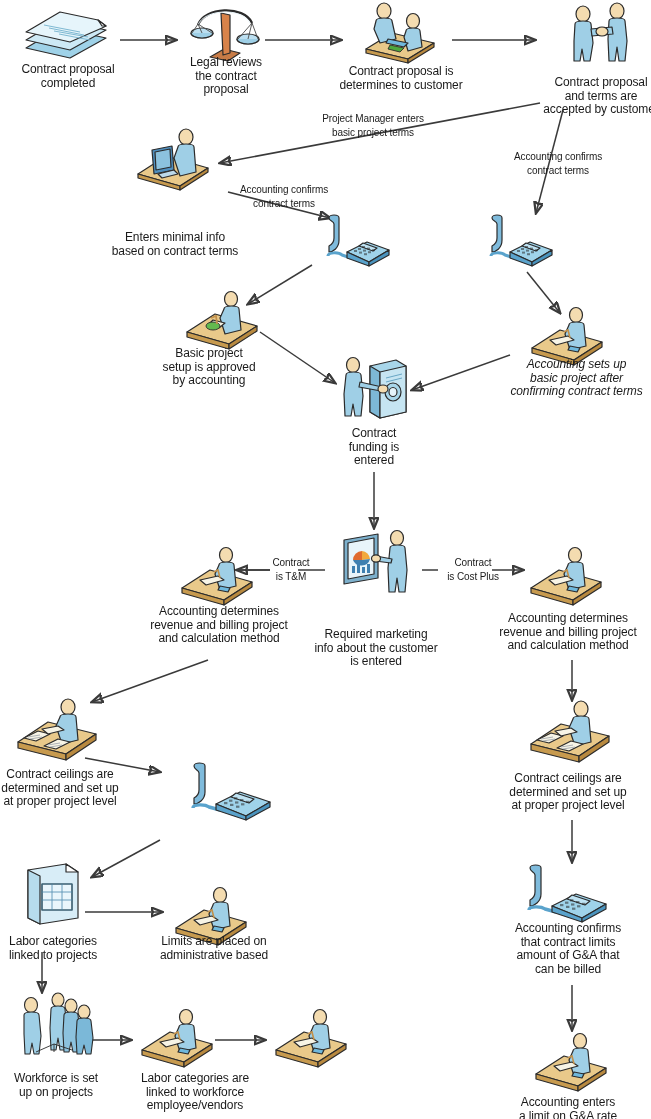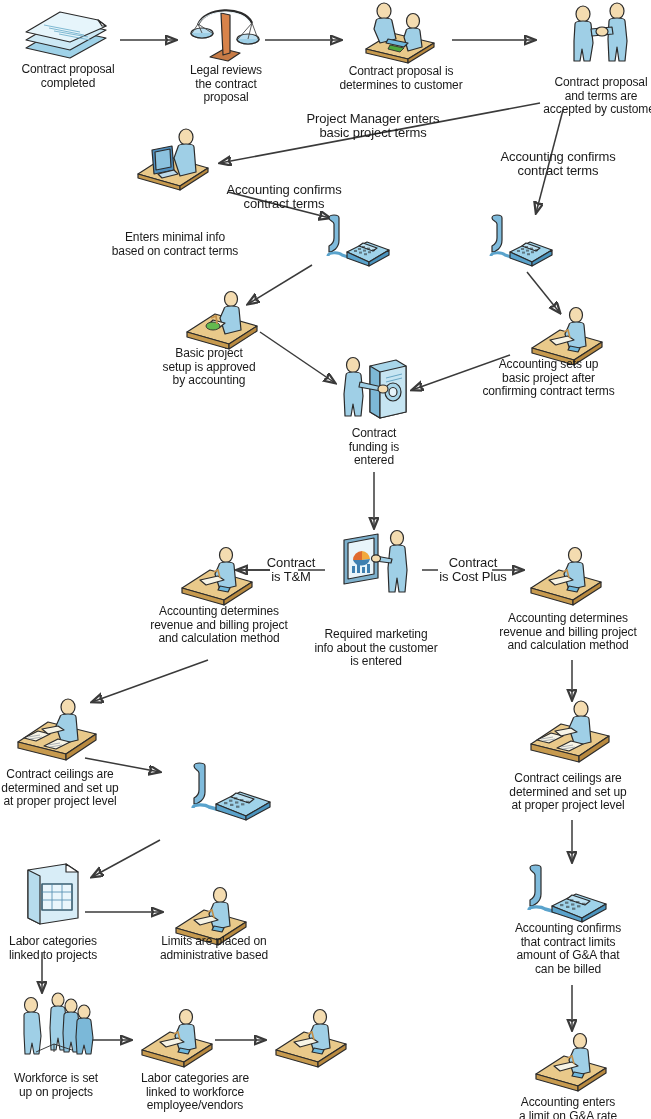--- a/index.html
+++ b/index.html
@@ -18,21 +18,21 @@
   .lbl{
     position:absolute;
     font-size:11.5px;
     line-height:13.6px;
     color:#1a1a1a;
     text-align:center;
     white-space:pre-line;
     letter-spacing:-0.1px;
   }
   .lbl.node{font-size:12px;}
-  .lbl.edge{font-size:13px;}
+  .lbl.edge{font-size:10px;}
   
   .icon{
     position:absolute;
     display:block;
   }
   .icon svg{display:block;overflow:visible;}
   
   #wires{
     position:absolute;
     left:0;top:0;
@@ -519,35 +519,35 @@
         <path d="M22 32 L40 28 L46 32 L28 37 z" fill="#f7f4e6"></path>
         <path d="M42 38 L52 40 L50 44 L40 42 z" fill="#6fb8dc"></path>
       </g>
       <path d="M36 24 L40 22 L42 30" fill="none" stroke="#c2904a" stroke-width="1.6"></path>
     </svg>
   </span>
 
   <div class="lbl node" style="left:0px;top:63px;width:136px;">Contract proposal
 completed</div>
 
-  <div class="lbl node" style="left:163px;top:64px;width:126px;">Legal reviews
+  <div class="lbl node" style="left:163px;top:56px;width:126px;">Legal reviews
 the contract
 proposal</div>
 
   <div class="lbl node" style="left:328px;top:65px;width:146px;">Contract proposal is
 determines to customer</div>
 
   <div class="lbl node" style="left:528px;top:76px;width:146px;">Contract proposal
 and terms are
 accepted by customer</div>
 
   <div class="lbl node" style="left:105px;top:198px;width:140px;margin-top:33px;">Enters minimal info
 based on contract terms</div>
 
-  <div class="lbl node" style="left:476px;top:358px;width:145px;">Accounting sets up
+  <div class="lbl node" style="left:504px;top:358px;width:145px;font-style:italic;">Accounting sets up
 basic project after
 confirming contract terms</div>
 
   <div class="lbl node" style="left:143px;top:347px;width:132px;">Basic project
 setup is approved
 by accounting</div>
 
   <div class="lbl node" style="left:327px;top:427px;width:94px;">Contract
 funding is
 entered</div>

